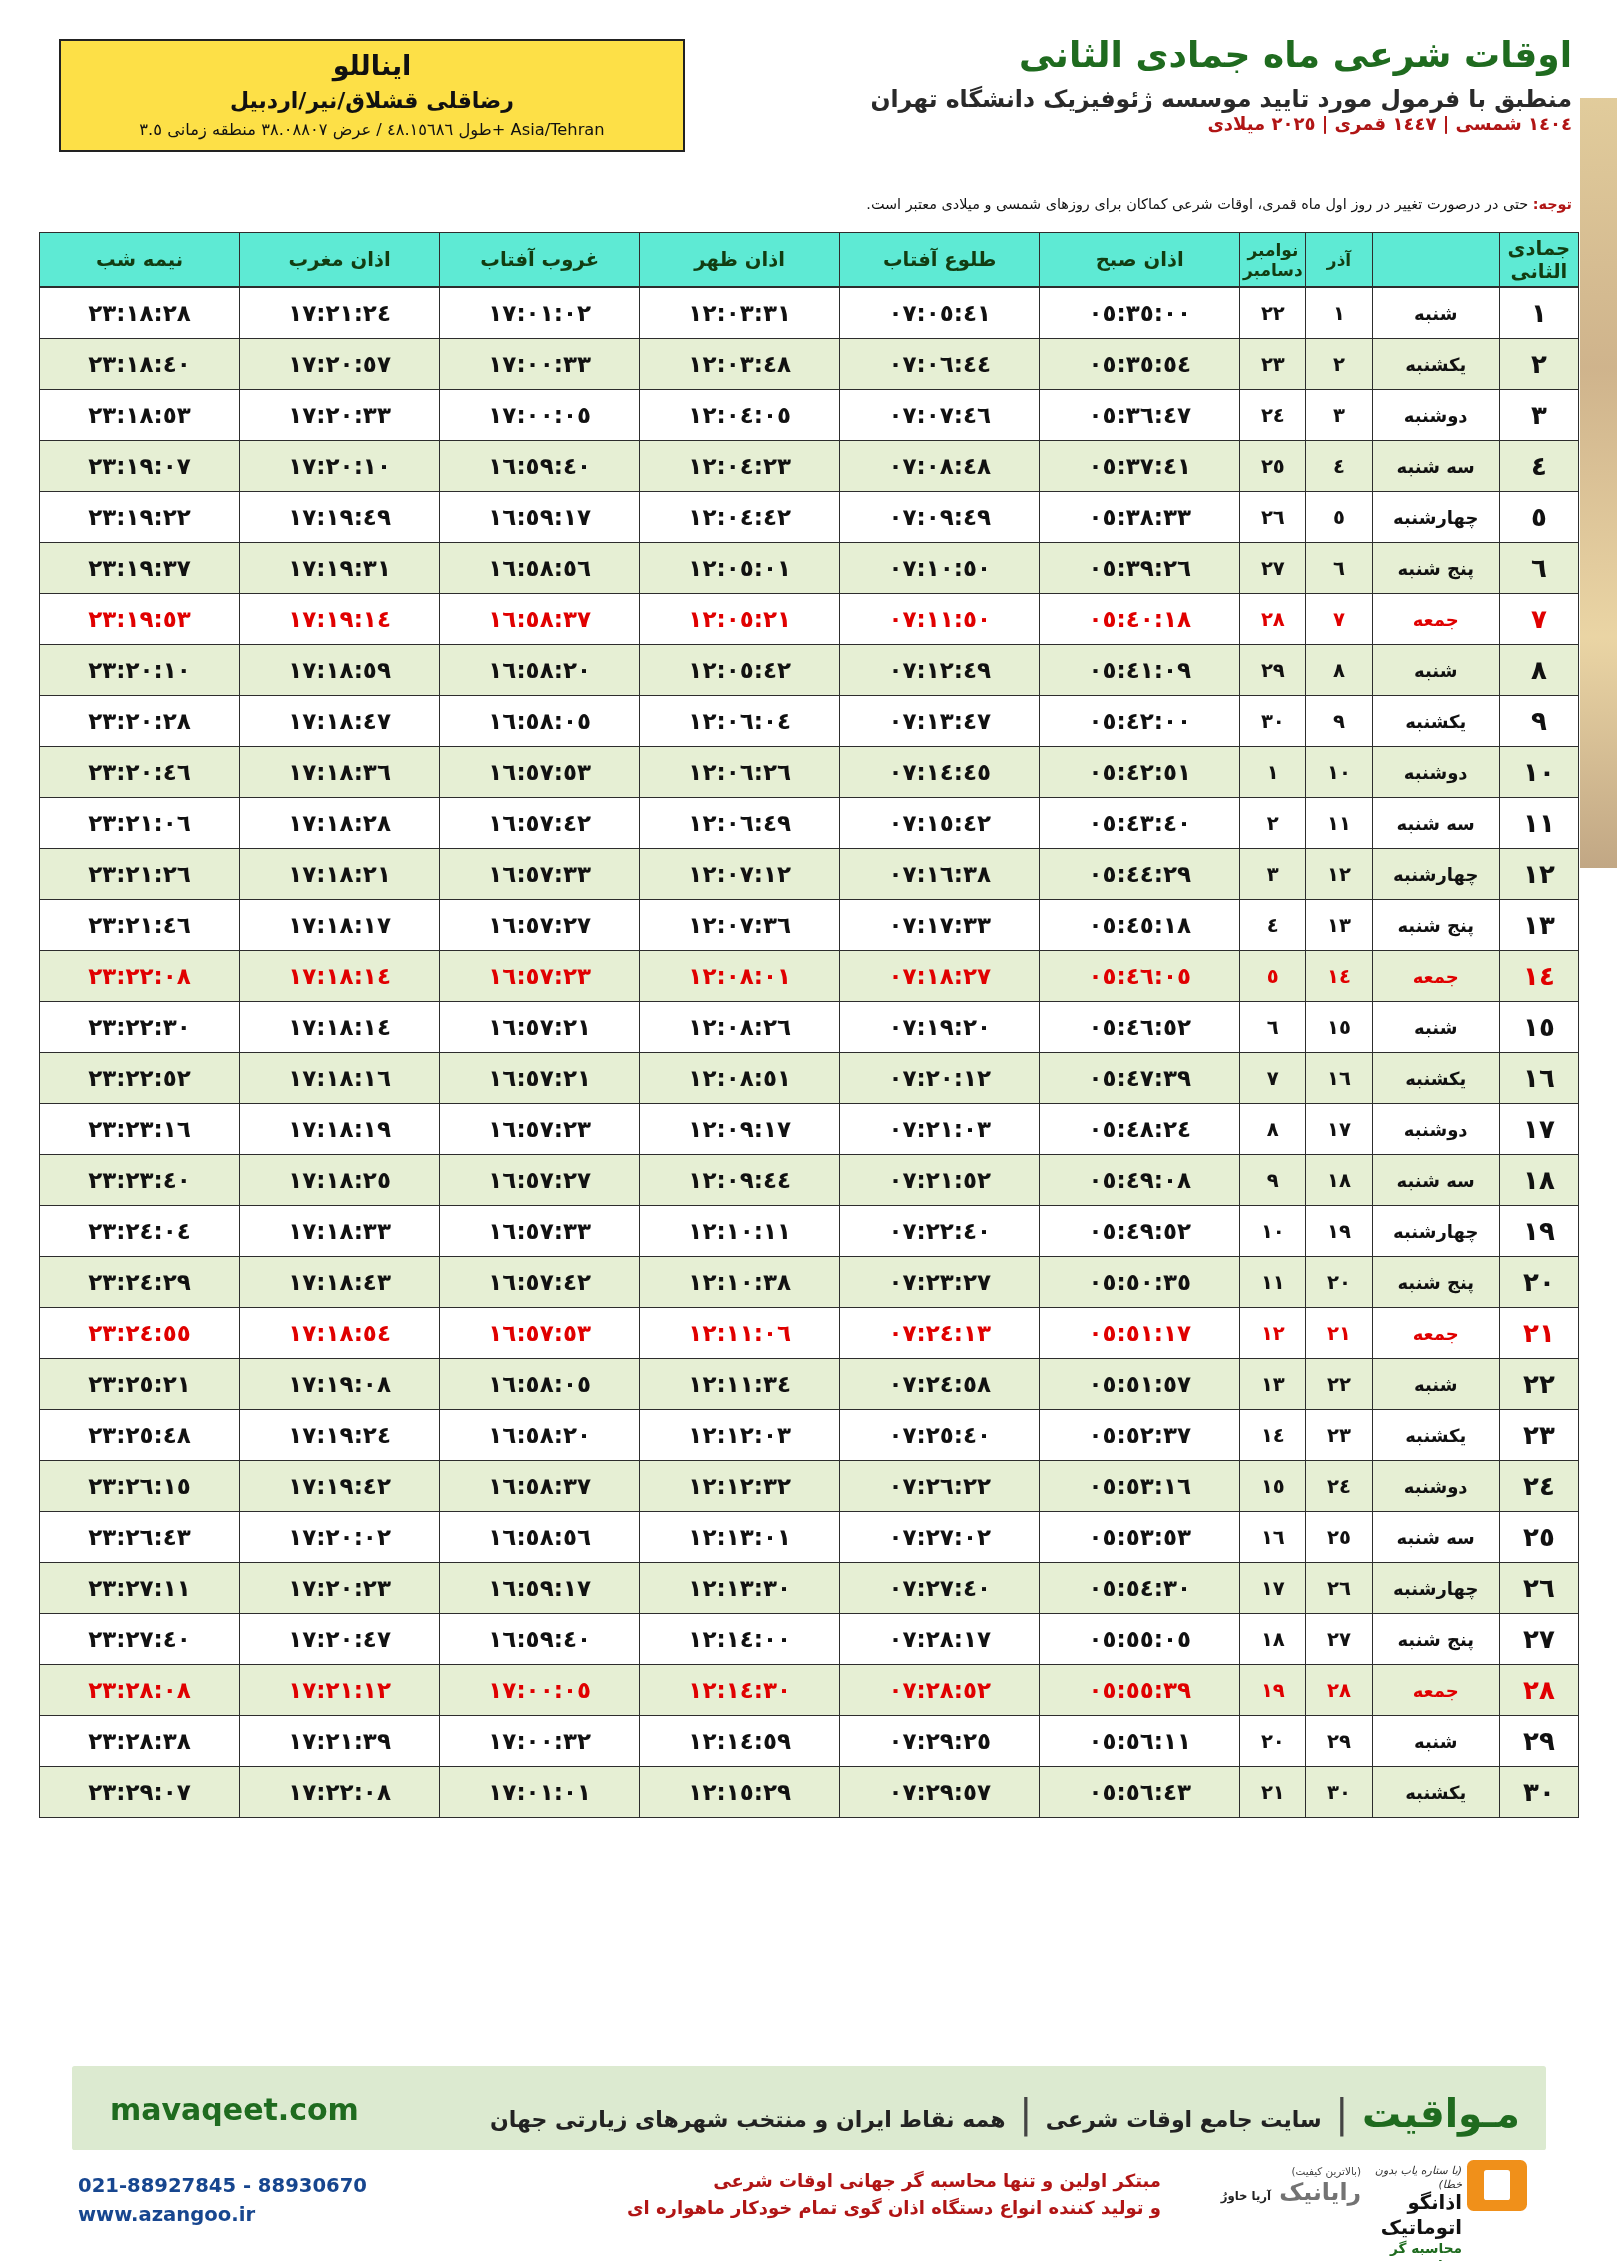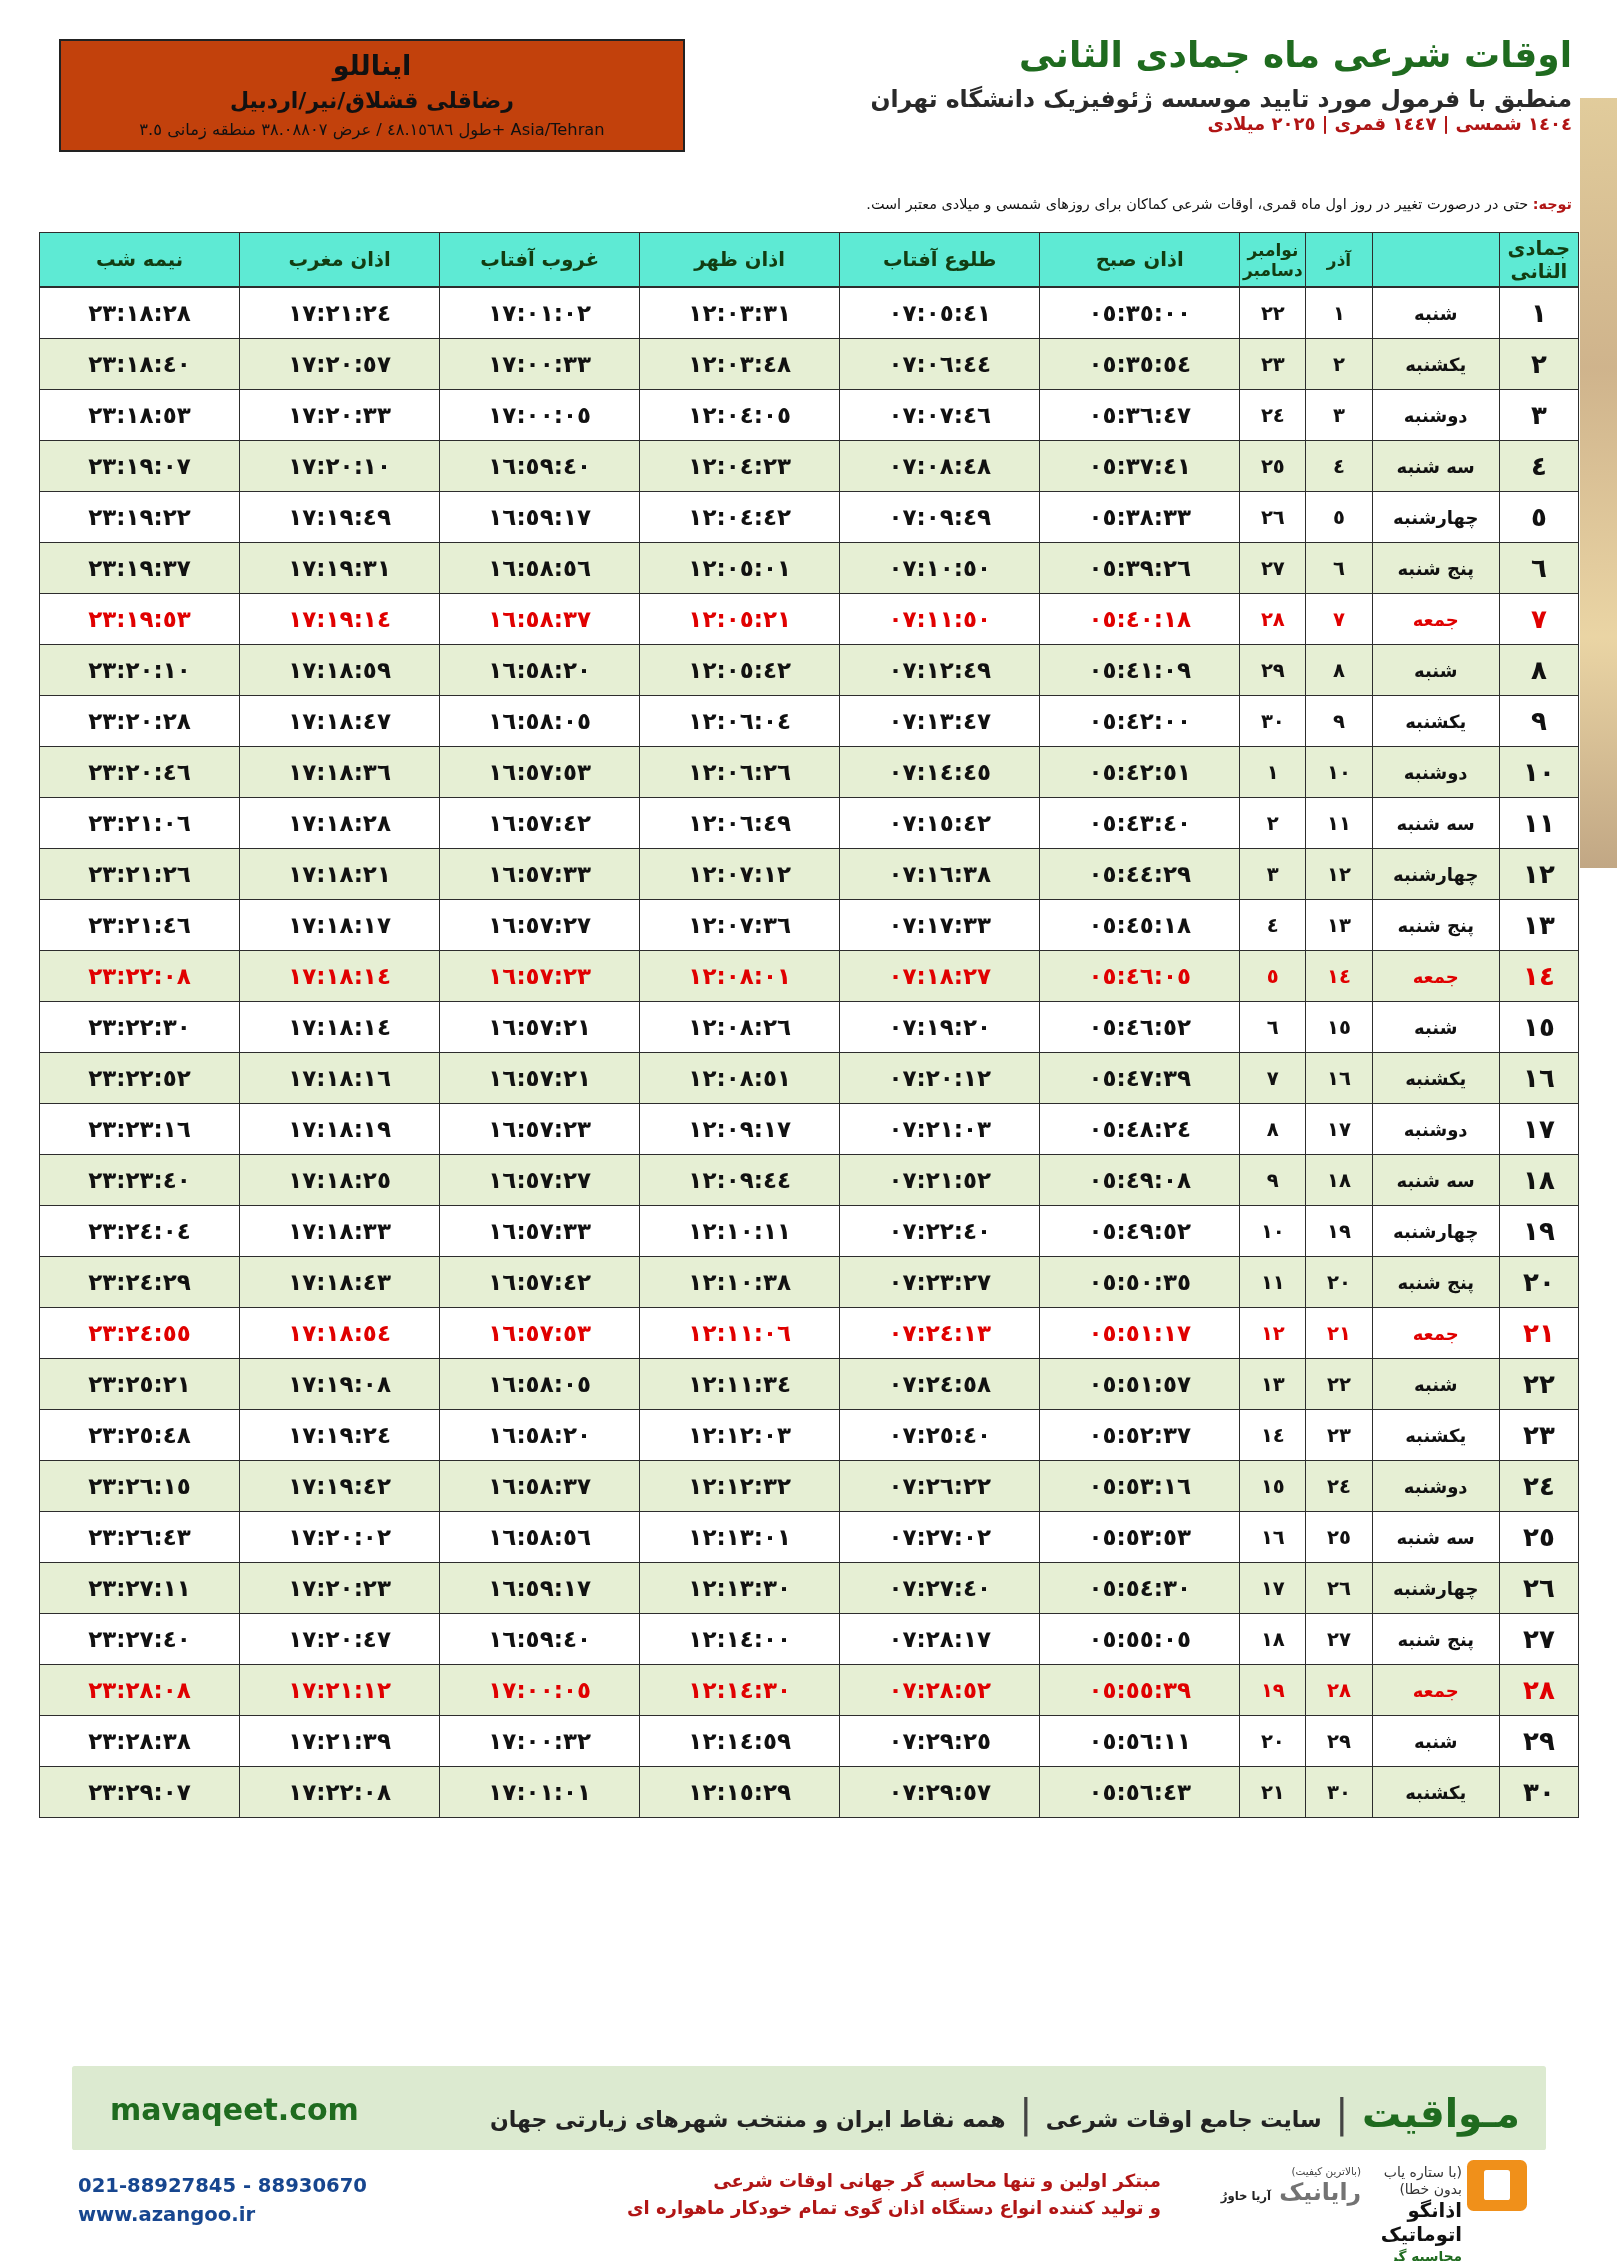--- a/index.html
+++ b/index.html
@@ -6,21 +6,21 @@
   body{width:1618px;height:2261px;font-family:"DejaVu Sans","Liberation Sans",sans-serif;color:#111;}
   .page{position:relative;width:1618px;height:2261px;box-sizing:border-box;background:#fff;overflow:hidden;}
 
   
   .header{position:relative;height:215px;padding:26px 39px 0 39px;box-sizing:border-box;}
   .hdr-right{position:absolute;top:36px;right:46px;width:770px;text-align:right;}
   .hdr-title{font-size:36px;font-weight:bold;color:#1f6b1f;line-height:1.05;letter-spacing:-0.7px;}
   .hdr-sub{font-size:23.5px;font-weight:bold;color:#2a2a2a;margin-top:11.7px;}
   .hdr-sub2{font-size:18px;font-weight:bold;color:#b11515;}
 
-  .hdr-left{position:absolute;top:39px;left:59px;width:626px;border:2px solid #222;box-sizing:border-box;padding:9px 6.5px 10.4px 6.5px;text-align:center;background:#c2410c;}
+  .hdr-left{position:absolute;top:39px;left:59px;width:626px;border:2px solid #222;box-sizing:border-box;padding:9px 6.5px 10.4px 6.5px;text-align:center;background:#fde047;}
   .city{font-size:27px;font-weight:bold;color:#111;}
   .region{font-size:22px;font-weight:bold;color:#111;margin-top:6.5px;}
   .geo{font-size:16.3px;color:#111;margin-top:7.8px;direction:ltr;}
 
   .note{position:absolute;top:196px;right:46px;left:59px;text-align:right;font-size:14.4px;color:#111;}
   .note b{color:#b11515;}
 
   
   .tablewrap{position:absolute;top:232px;right:39px;left:39px;}
   table{border-collapse:collapse;width:100%;table-layout:fixed;}
@@ -47,21 +47,21 @@
   .domain{position:absolute;top:26px;left:30px;font-size:30px;font-weight:bold;color:#1f6b1f;direction:ltr;margin-left:8px;}
 
   .fmid{position:absolute;top:121px;right:457px;width:574px;text-align:right;font-size:18px;font-weight:bold;color:#b11515;line-height:1.5;}
   .fleft{position:absolute;top:125px;left:78px;text-align:left;direction:ltr;font-size:19.6px;font-weight:bold;color:#17468f;line-height:1.5;}
   .flogo{position:absolute;top:114px;right:91px;width:339px;height:78px;}
   .logo-azan{position:absolute;right:0;top:0;width:153px;height:72px;}
   .logo-ray{position:absolute;right:166px;top:5.2px;width:166px;height:62px;}
   .ico-box{position:absolute;right:0;top:0;width:60px;height:51px;background:#f0901a;border-radius:6.5px;}
   .ico-box:after{content:"";position:absolute;left:17px;top:10.4px;width:26px;height:30px;background:#fff;border-radius:2.6px;}
   .azan-txt{position:absolute;right:65px;top:3.9px;text-align:right;font-size:19.6px;font-weight:bold;color:#111;line-height:1.25;}
-  .azan-txt .s{font-size:14px;color:#333;font-weight:normal;}
+  .azan-txt .s{font-size:11px;color:#333;font-weight:normal;font-style:italic;}
   .azan-txt .g{font-size:13.7px;color:#1f6b1f;}
   .ray-txt{position:absolute;right:0;top:0;font-size:23.5px;font-weight:bold;color:#111;line-height:1.2;}
   .ray-txt .blue{color:#737373;}
   .ray-txt .s{font-size:10.4px;color:#444;font-weight:normal;display:block;}
   .ray-txt .s2{font-size:11.7px;color:#222;font-weight:bold;}
 
   
   .deco{position:absolute;top:98px;right:0;width:38px;height:770px;background:linear-gradient(180deg,#c9a24a,#a8762e 35%,#d9b25a 70%,#8f5f20);opacity:.55;}
 </style>
 </head>

